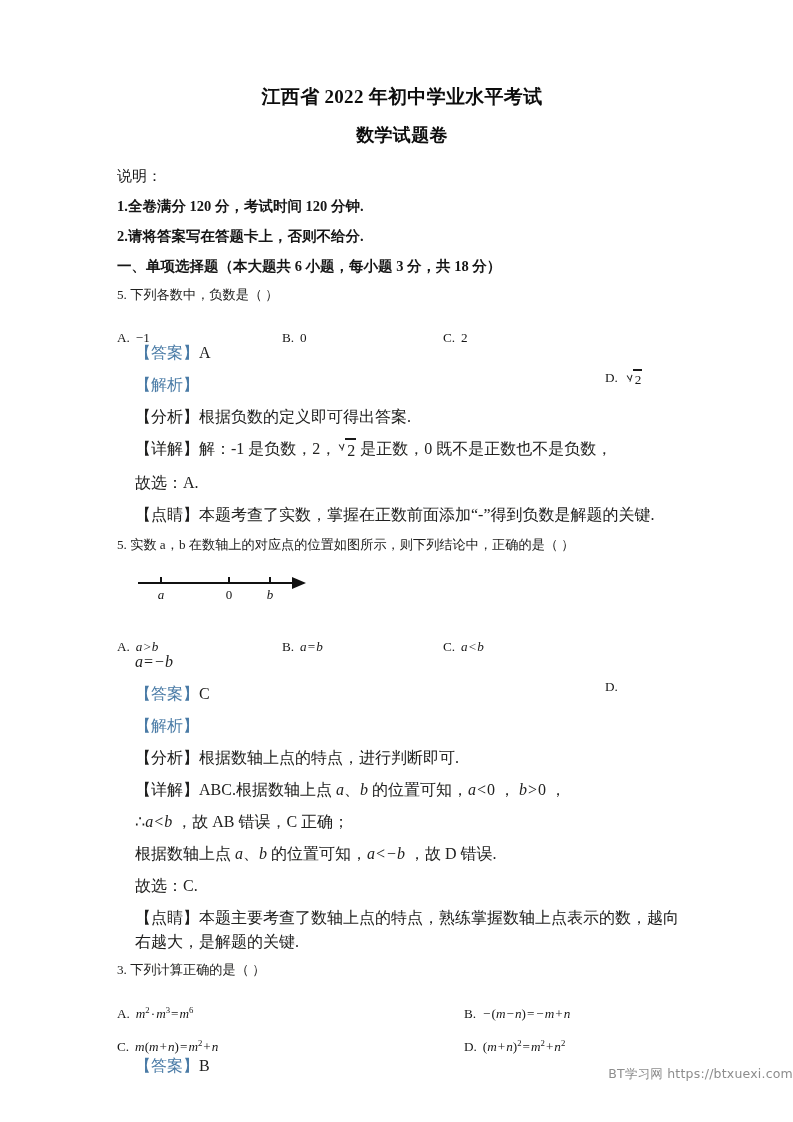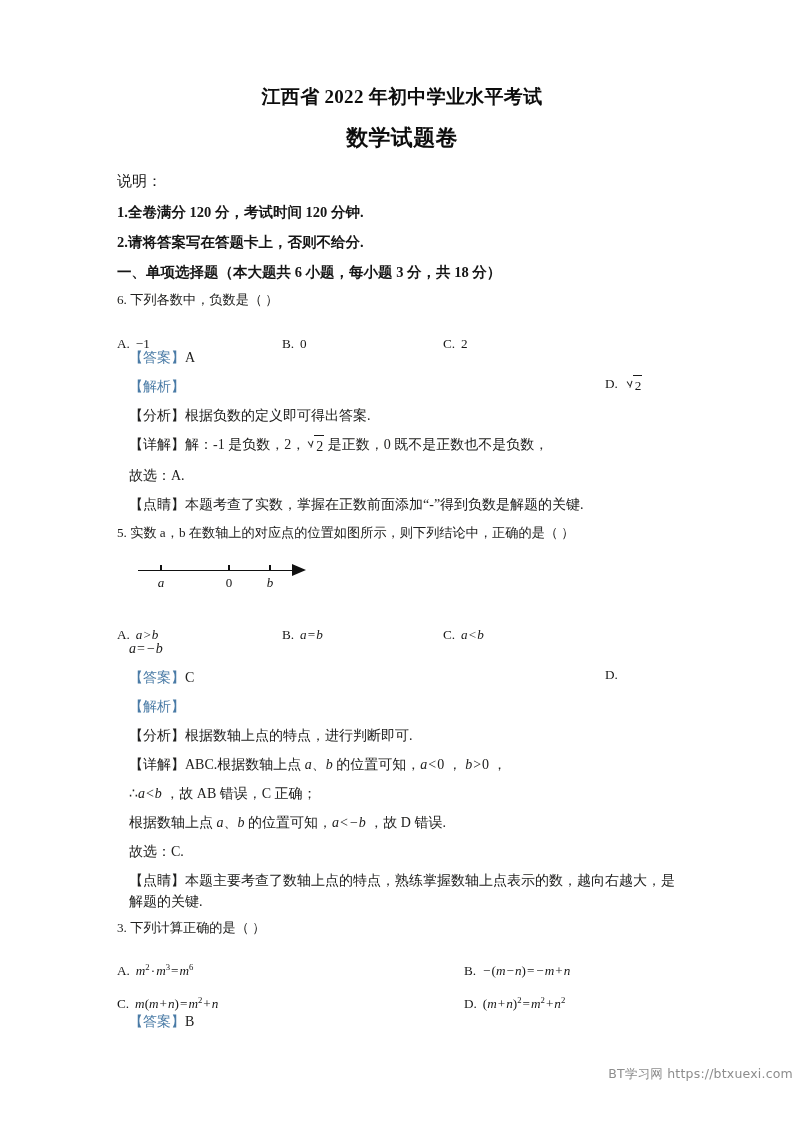--- a/index.html
+++ b/index.html
@@ -34,21 +34,21 @@
     font-weight: bold;
     font-size: 19px;
     letter-spacing: 0.3px;
     line-height: 1.35;
     margin: 0 0 13px 0;
     color: #0d0d0d;
   }
   .doc-subtitle {
     text-align: center;
     font-weight: bold;
-    font-size: 22px;
+    font-size: 18px;
     letter-spacing: 0.3px;
     line-height: 1.35;
     margin: 0 0 20px 0;
     color: #0d0d0d;
   }
 
   .note-head {
     font-weight: normal;
     font-size: 15px;
     margin: 0 0 11px 0;
@@ -69,23 +69,23 @@
   }
 
   
   .q-stem {
     font-size: 13.2px;
     line-height: 1.5;
     margin: 0 0 8px 0;
     color: #20201f;
   }
   .sol-line {
-    font-size: 14px;
+    font-size: 16px;
     line-height: 1.5;
-    margin: 0 0 8px 12px;
+    margin: 0 0 8px 18px;
     color: #20201f;
   }
   .sol-line.wrap {
     margin-bottom: 6px;
   }
   .tag-blue {
     color: #4a7ba6;
   }
   .marker {
     white-space: nowrap;
@@ -250,21 +250,21 @@
 
     <div class="doc-title">江西省 2022 年初中学业水平考试</div>
     <div class="doc-subtitle">数学试题卷</div>
 
     <div class="note-head">说明：</div>
     <div class="note-line">1.全卷满分 120 分，考试时间 120 分钟.</div>
     <div class="note-line">2.请将答案写在答题卡上，否则不给分.</div>
 
     <div class="section-head">一、单项选择题（本大题共 6 小题，每小题 3 分，共 18 分）</div>
 
-    <div class="q-stem">6. 下列各数中，负数是（      ）</div>
+    <div class="q-stem">5. 下列各数中，负数是（      ）</div>
 
     <div class="opt-row">
       <span class="opt opt-c0">
         <span class="opt-label">A.</span><span class="mn">−1</span>
       </span>
       <span class="opt opt-c1">
         <span class="opt-label">B.</span><span class="mn">0</span>
       </span>
       <span class="opt opt-c2">
         <span class="opt-label">C.</span><span class="mn">2</span>

